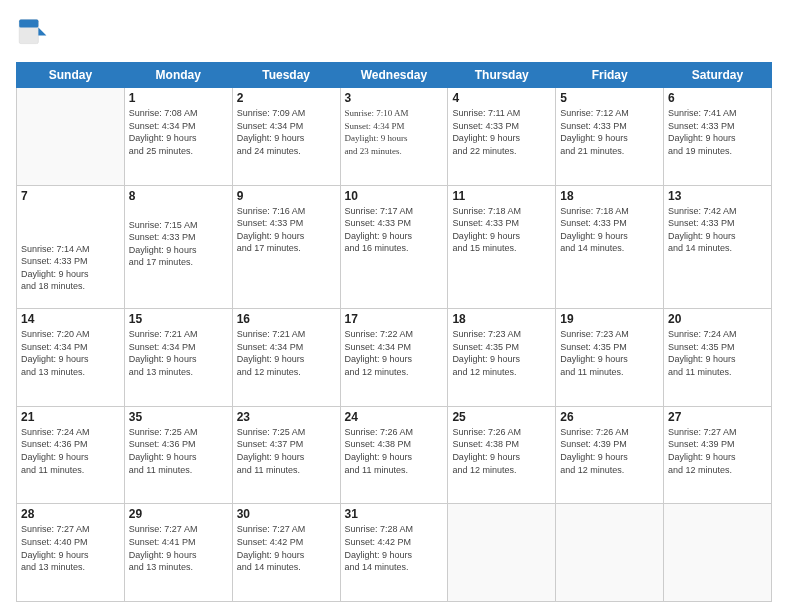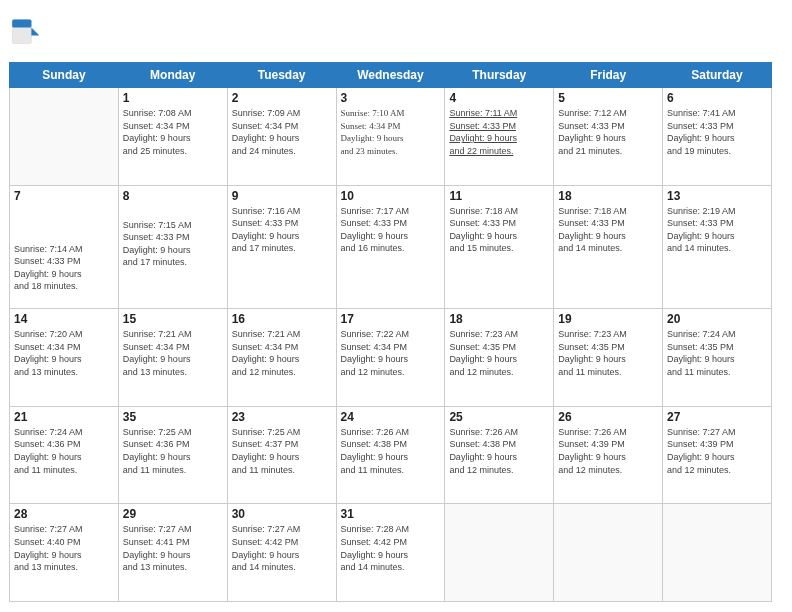--- a/index.html
+++ b/index.html
@@ -6,21 +6,21 @@
     body {
       width: 792px;
       height: 612px;
       background: #fff;
       font-family: Arial, sans-serif;
       overflow: hidden;
     }
     .page {
       width: 792px;
       height: 612px;
-      padding: 18px 20px 10px 9px;
+      padding: 18px 20px 10px 16px;
       display: flex;
       flex-direction: column;
       border-radius: 19px;
     }
     .header {
       display: flex;
       justify-content: space-between;
       align-items: flex-start;
       margin-bottom: 12px;
     }
@@ -151,21 +151,21 @@
           </td>
           <td>
             <div class="day-number">3</div>
             <div class="day-info" style="white-space: pre-line; font-family: Liberation Serif, serif;">Sunrise: 7:10 AM
 Sunset: 4:34 PM
 Daylight: 9 hours
 and 23 minutes.</div>
           </td>
           <td>
             <div class="day-number">4</div>
-            <div class="day-info" style="white-space: pre-line; text-decoration: underline;">Sunrise: 7:11 AM
+            <div class="day-info" style="white-space: pre-line;">Sunrise: 7:11 AM
 Sunset: 4:33 PM
 Daylight: 9 hours
 and 22 minutes.</div>
           </td>
           <td>
             <div class="day-number">5</div>
             <div class="day-info" style="white-space: pre-line;">Sunrise: 7:12 AM
 Sunset: 4:33 PM
 Daylight: 9 hours
 and 21 minutes.</div>
@@ -216,21 +216,21 @@
           </td>
           <td>
             <div class="day-number">18</div>
             <div class="day-info" style="white-space: pre-line;">Sunrise: 7:18 AM
 Sunset: 4:33 PM
 Daylight: 9 hours
 and 14 minutes.</div>
           </td>
           <td>
             <div class="day-number">13</div>
-            <div class="day-info" style="white-space: pre-line;">Sunrise: 2:19 AM
+            <div class="day-info" style="white-space: pre-line;">Sunrise: 7:42 AM
 Sunset: 4:33 PM
 Daylight: 9 hours
 and 14 minutes.</div>
           </td>
         </tr>
         <tr class="week-row">
           <td>
             <div class="day-number">14</div>
             <div class="day-info" style="white-space: pre-line;">Sunrise: 7:20 AM
 Sunset: 4:34 PM

